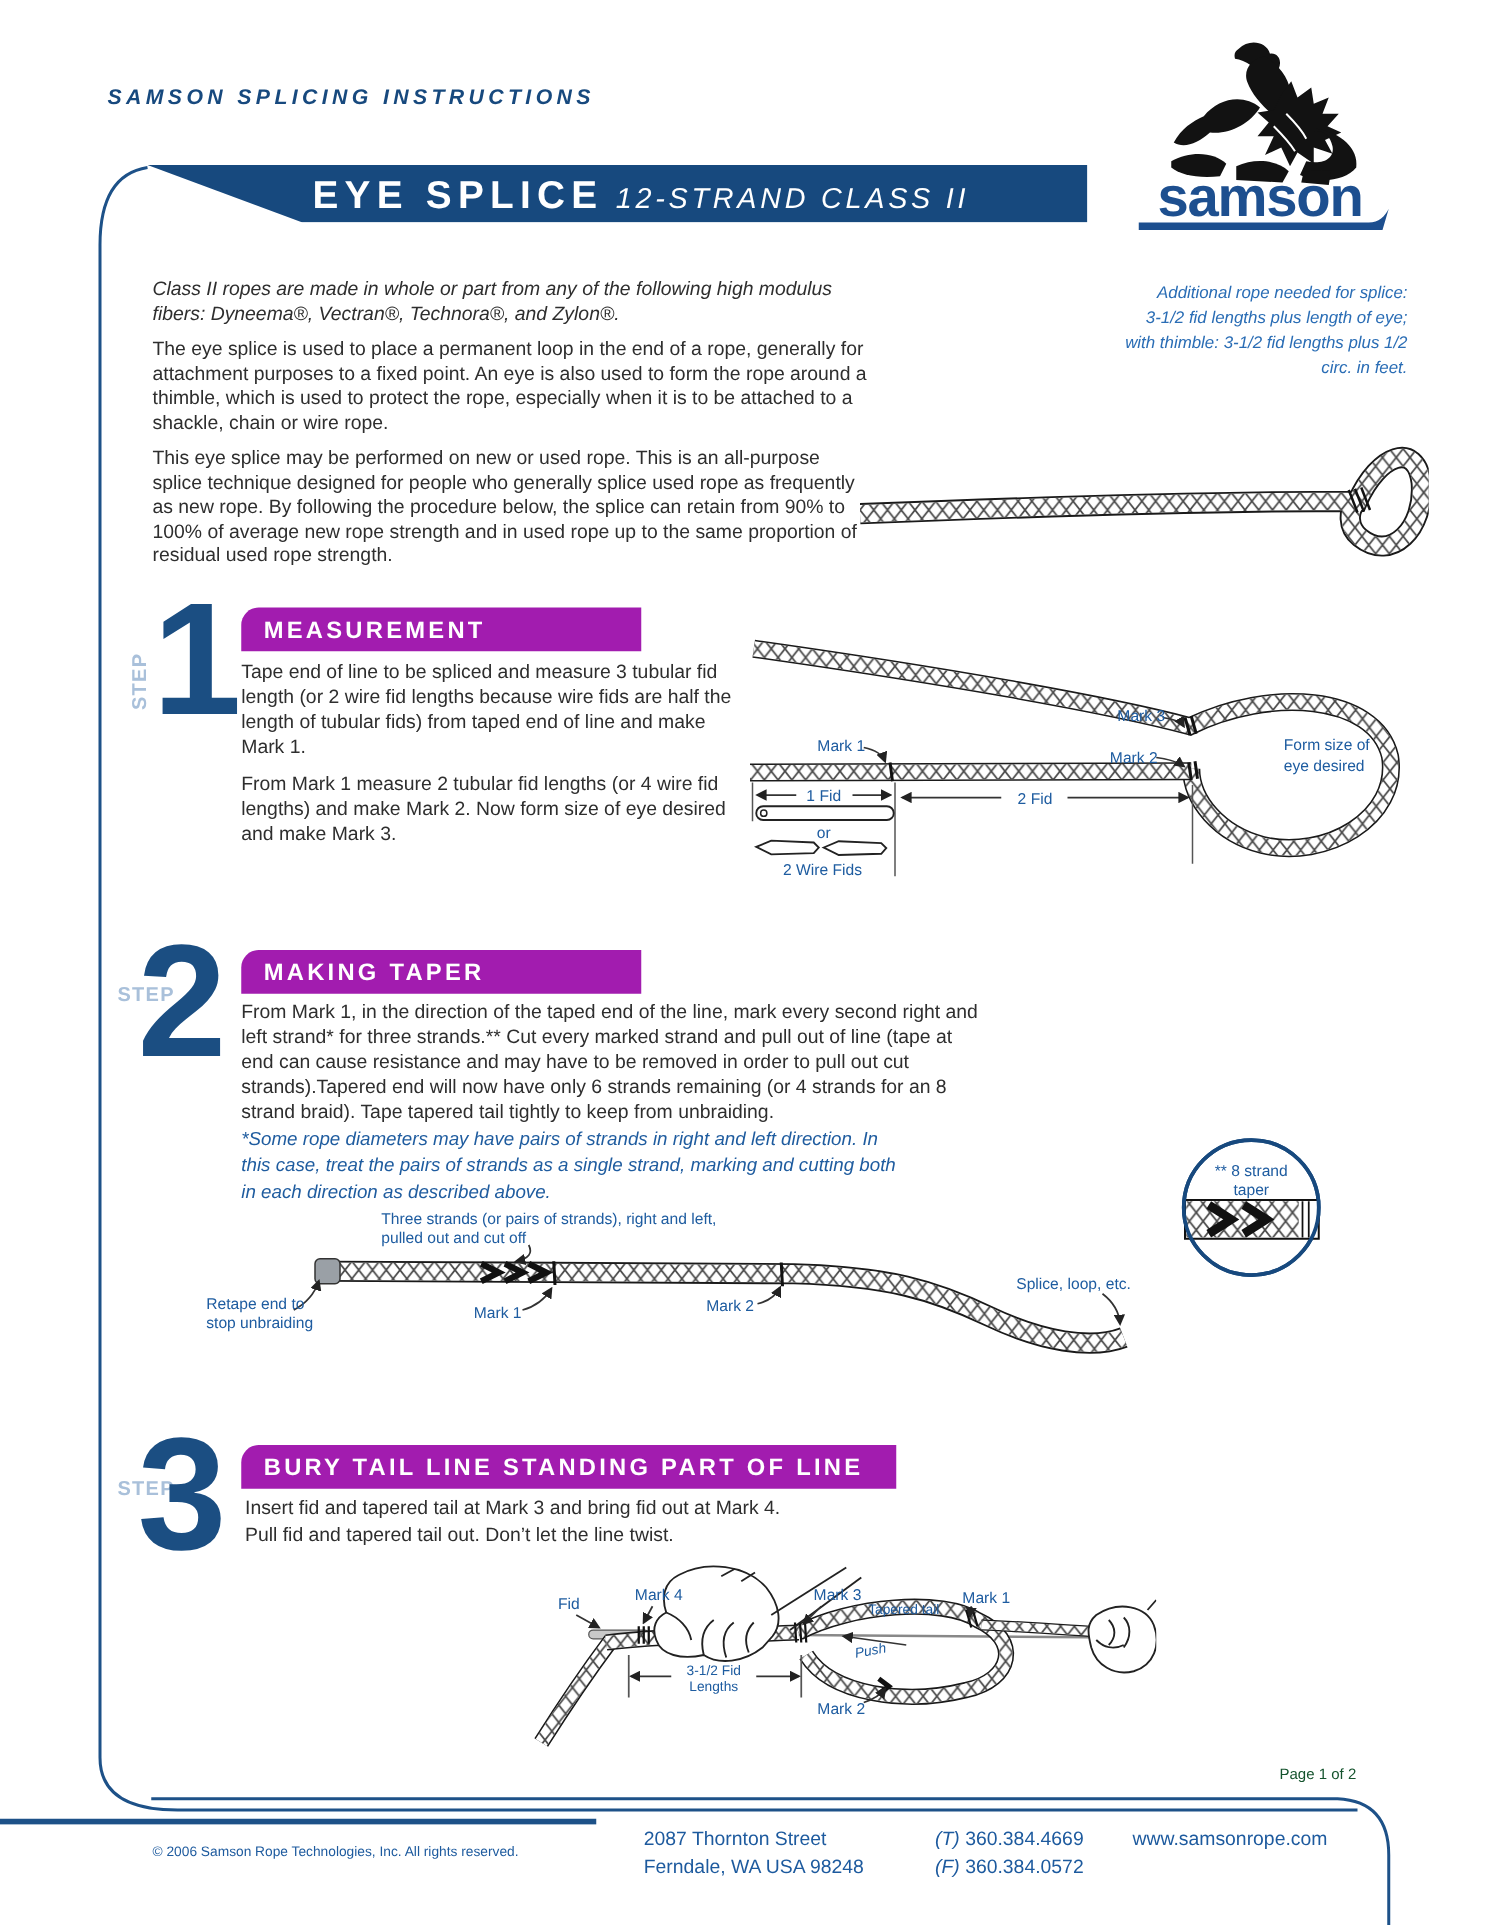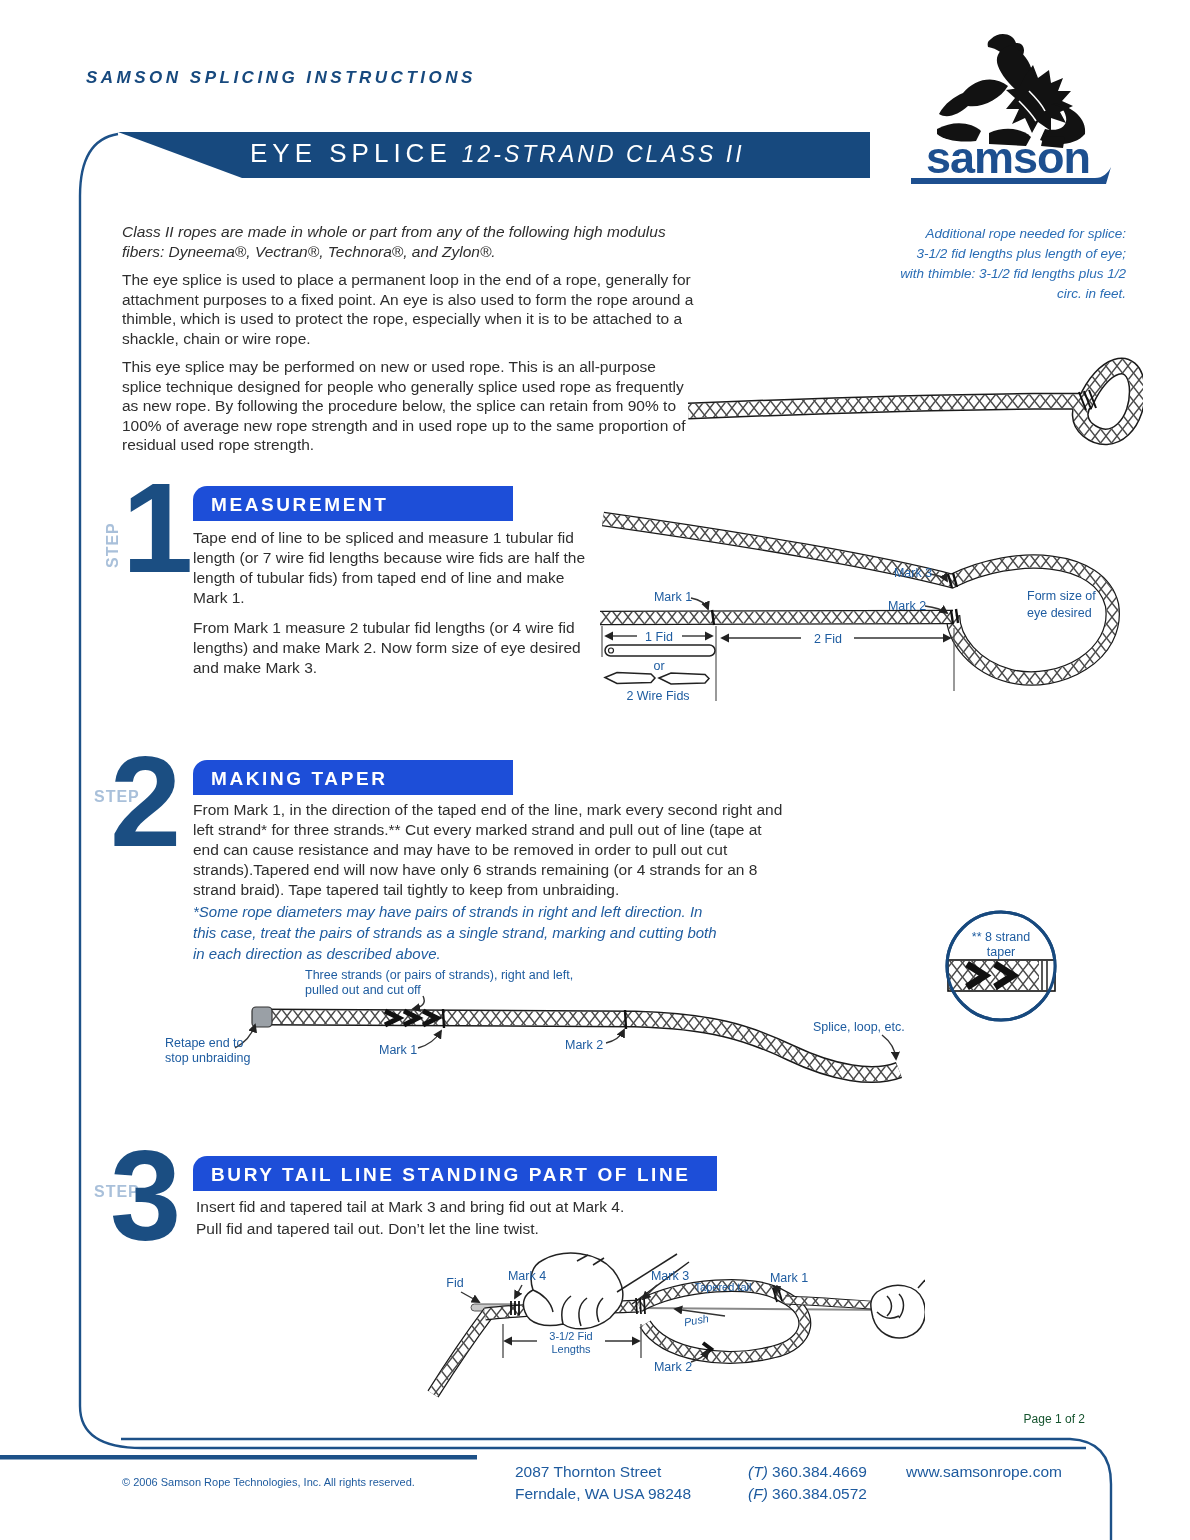--- a/index.html
+++ b/index.html
@@ -5,31 +5,31 @@
   html,body{margin:0;padding:0;background:#fff;}
   .page{position:relative;width:1190px;height:1540px;background:#fff;overflow:hidden;
         font-family:"Liberation Sans",sans-serif;color:#2e2e2e;border-radius:23px;}
   .abs{position:absolute;}
   .eyebrow{left:86px;top:68px;font-size:17px;font-weight:bold;font-style:italic;
            letter-spacing:3.5px;color:#17497e;}
   .banner{left:118px;top:132px;width:752px;height:46px;background:#17497e;z-index:2;
           -webkit-clip-path:polygon(0 0,752px 0,752px 46px,124px 46px);
           clip-path:polygon(0 0,752px 0,752px 46px,124px 46px);}
   .banner-text{left:250px;top:138px;z-index:3;color:#fff;white-space:nowrap;}
-  .banner-text .main{font-size:26px;font-weight:normal;letter-spacing:5px;}
+  .banner-text .main{font-size:31px;font-weight:bold;letter-spacing:5px;}
   .banner-text .sub{font-size:23px;font-weight:normal;font-style:italic;letter-spacing:3px;margin-left:10px;}
   .intro{left:122px;top:222px;width:572px;font-size:15.5px;line-height:19.5px;}
   .intro p{margin:0 0 9px 0;}
   .lead{font-style:italic;}
   .side-note{left:858px;top:224px;width:268px;text-align:right;font-size:13.5px;font-style:italic;
              color:#2a6db5;line-height:20px;}
   .step-num{font-weight:bold;color:#1b4e82;font-size:128px;line-height:0.78;z-index:2;}
   .step-word{font-weight:bold;color:#a9c0da;font-size:16px;letter-spacing:1px;z-index:1;}
   .vert{transform:rotate(-90deg);transform-origin:0 0;}
-  .hbar{background:#1d4ed8;border-radius:14px 0 0 0;color:#fff;font-weight:bold;
+  .hbar{background:#a21caf;border-radius:14px 0 0 0;color:#fff;font-weight:bold;
         font-size:19px;letter-spacing:2.6px;padding:8px 0 0 18px;box-sizing:border-box;height:35px;white-space:nowrap;}
   .steptext{font-size:15.5px;line-height:20px;}
   .steptext p{margin:0 0 10px 0;}
   .bluenote{color:#1f5c9f;font-style:italic;font-size:15px;line-height:21px;}
   .s3line{font-size:15.5px;line-height:21.5px;}
   .footer-small{font-size:11px;color:#1d5a9e;}
   .footer-txt{font-size:15.5px;color:#1d5a9e;line-height:22px;}
   .pageno{font-size:12px;color:#14532d;text-align:right;width:100px;}
   svg text{font-family:"Liberation Sans",sans-serif;}
   .dlbl{font-size:12.5px;fill:#1e5ca0;}
@@ -105,21 +105,21 @@
       <line x1="391" y1="54" x2="398" y2="72"></line>
       <line x1="396" y1="53" x2="403" y2="71"></line>
       <line x1="401" y1="52" x2="408" y2="70"></line>
     </g>
   </svg>
 
   <div class="abs step-word vert" style="left:104px;top:568px;">STEP</div>
   <div class="abs step-num" style="left:122px;top:478px;">1</div>
   <div class="abs hbar" style="left:193px;top:486px;width:320px;">MEASUREMENT</div>
   <div class="abs steptext" style="left:193px;top:528px;width:402px;">
-    <p>Tape end of line to be spliced and measure 1 tubular fid length (or 7 wire fid lengths because wire fids are half the length of tubular fids) from taped end of line and make Mark 1.</p>
+    <p>Tape end of line to be spliced and measure 3 tubular fid length (or 2 wire fid lengths because wire fids are half the length of tubular fids) from taped end of line and make Mark 1.</p>
     <p>From Mark 1 measure 2 tubular fid lengths (or 4 wire fid lengths) and make Mark 2. Now form size of eye desired and make Mark 3.</p>
   </div>
 
   <svg class="abs" style="left:595px;top:505px;" width="540" height="215" viewBox="0 0 540 215">
     <defs>
       <path id="s1up" d="M8,14 C150,34 290,58 357,76 C420,45 505,50 517,100 C525,150 465,183 415,171 C380,162 358,135 358,110"></path>
       <path id="s1lo" d="M5,113 L358,112"></path>
     </defs>
     <use href="#s1up" fill="none" stroke="#1a1a1a" stroke-width="14.5"></use>
     <use href="#s1up" fill="none" stroke="#fff" stroke-width="12"></use>

